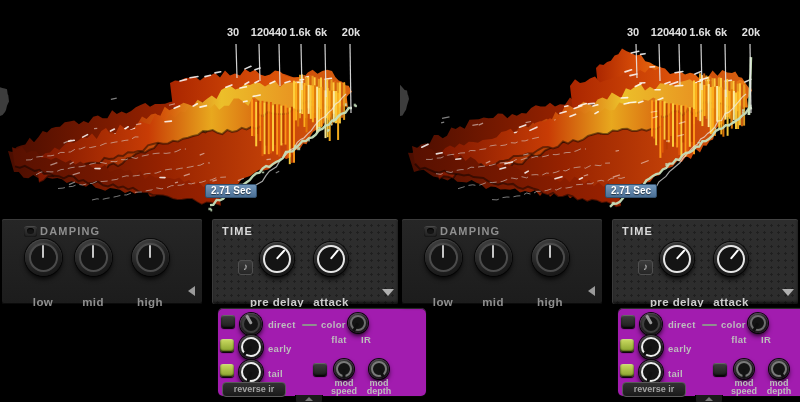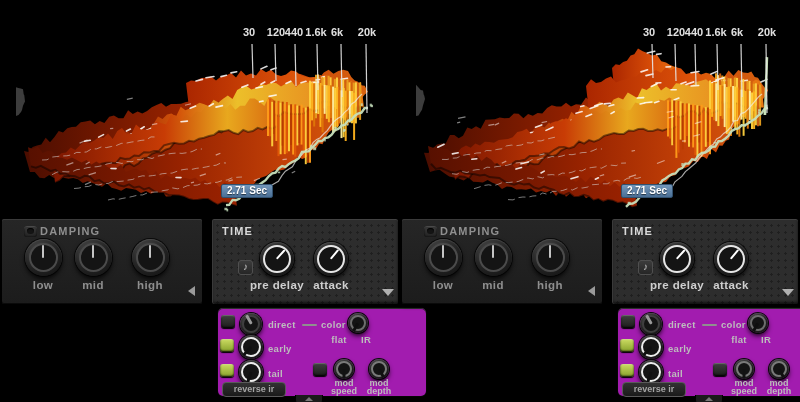--- a/index.html
+++ b/index.html
@@ -1,20 +1,20 @@
 <!DOCTYPE html>
 <html><head>
 <meta charset="utf-8">
 <style>
   html,body{margin:0;padding:0;background:#000;}
   .stage{position:relative;width:800px;height:402px;background:#000;overflow:hidden;
          font-family:"Liberation Sans",sans-serif;}
   .instance{position:absolute;top:0;width:400px;height:402px;}
   #inst-a{left:0;}
-  .display{position:absolute;left:16px;top:0;width:400px;height:228px;background:#000;padding-left:45px;}
+  .display{position:absolute;left:0;top:0;width:400px;height:228px;background:#000;padding-left:45px;}
   svg.wf{position:absolute;left:0;top:0;}
   svg.wf text{font-family:"Liberation Sans",sans-serif;}
   .time-badge{position:absolute;left:205px;top:184px;width:52px;height:14px;box-sizing:border-box;
     background:linear-gradient(#7397ba,#4a6f96);border:1px solid #31506e;border-radius:2px;
     color:#fff;font-size:10px;font-weight:bold;text-align:center;line-height:12px;
     text-shadow:0 1px 1px rgba(0,0,0,.6);}
   
   .panel{position:absolute;top:219px;height:85px;border-radius:2px;}
   .damping{left:2px;width:200px;background:linear-gradient(#262626,#1c1c1c);
     box-shadow:inset 0 1px 0 #3a3a3a,inset 0 -1px 0 #0a0a0a,0 2px 4px #000;}
@@ -25,21 +25,21 @@
   .phead{position:absolute;left:10px;top:6px;display:flex;align-items:center;gap:3px;}
   .damping .phead{left:1px;padding-left:21px;}
   .ptitle{font-size:11px;font-weight:bold;letter-spacing:1.2px;color:#dadada;}
   .damping .ptitle{color:#8f8f8f;}
   .led{width:13px;height:11px;border-radius:3px;display:inline-block;position:relative;
     background:linear-gradient(#3c3c3c,#222);box-shadow:inset 0 1px 0 rgba(255,255,255,.15),inset 0 0 2px #000;}
   .led::after{content:"";position:absolute;left:3px;top:2px;width:7px;height:6px;border-radius:50%;
     background:#141414;box-shadow:inset 0 1px 1px #000;}
   
   .kgroup{position:absolute;text-align:center;}
-  .klabel{margin-top:3px;font-size:11.5px;font-weight:bold;color:#cfcfcf;letter-spacing:.4px;}
+  .klabel{margin-top:20px;font-size:11.5px;font-weight:bold;color:#cfcfcf;letter-spacing:.4px;}
   .klabel.dim{color:#8f8f8f;}
   .knob{position:relative;margin:0 auto;border-radius:50%;
     background:radial-gradient(circle at 38% 30%,#4a4a4a,#222 55%,#0e0e0e 100%);
     box-shadow:0 3px 5px rgba(0,0,0,.85),0 0 0 1px #0b0b0b,inset 0 1px 1px rgba(255,255,255,.12);}
   .face{position:absolute;border-radius:50%;background:#141414;border-style:solid;border-color:var(--ring,#777);}
   .k37{width:37px;height:37px;} .k37 .face{inset:4px;border-width:2.5px;}
   .k34{width:34px;height:34px;} .k34 .face{inset:3px;border-width:2.5px;}
   .k24{width:24px;height:24px;} .k24 .face{inset:2px;border-width:2.5px;}
   .k22{width:22px;height:22px;} .k22 .face{inset:2px;border-width:2px;}
   .k20{width:20px;height:20px;} .k20 .face{inset:2px;border-width:2px;}

